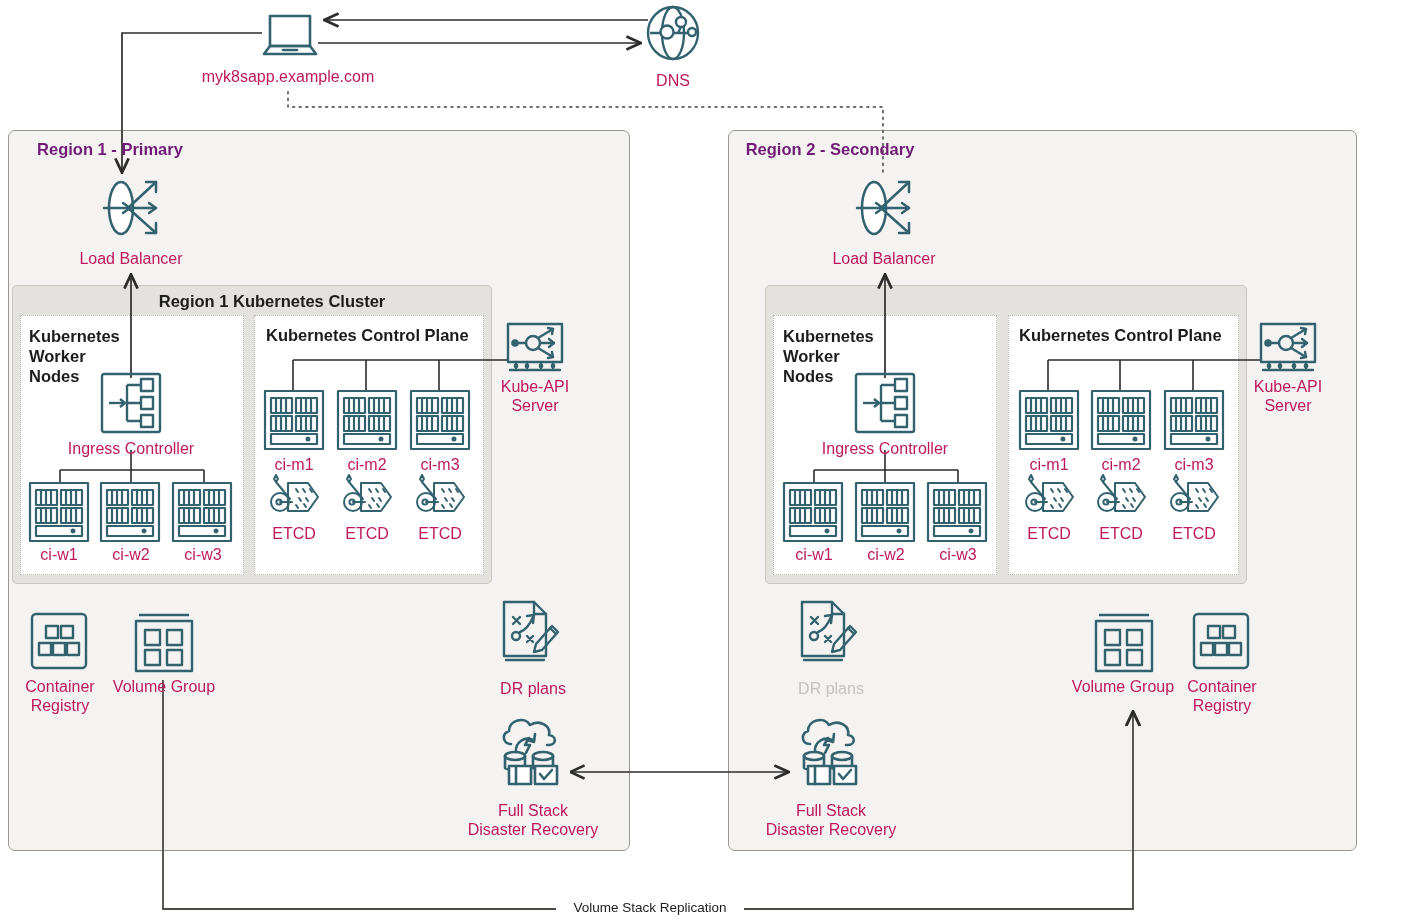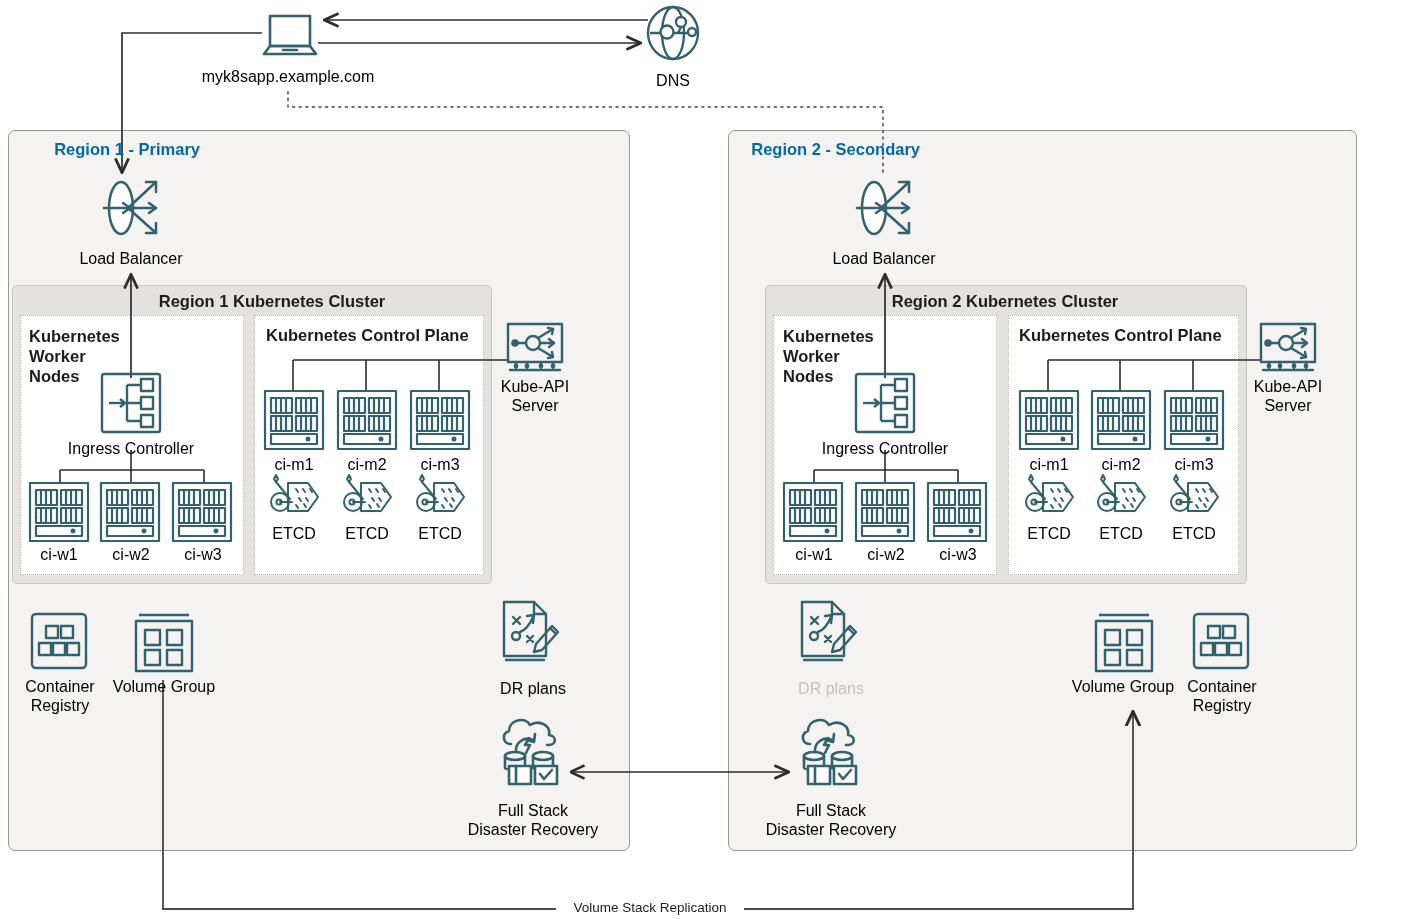--- a/index.html
+++ b/index.html
@@ -1,22 +1,22 @@
 <!DOCTYPE html>
 <html><head>
 <meta charset="utf-8">
 <style>
   html,body{margin:0;padding:0;background:#ffffff;}
   body{width:1428px;height:919px;position:relative;font-family:"Liberation Sans",sans-serif;color:#1a1a1a;overflow:hidden;}
   .stage{position:absolute;inset:0;width:1428px;height:919px;}
   svg.layer{position:absolute;left:0;top:0;width:1428px;height:919px;pointer-events:none;}
   .lbl{position:absolute;text-align:center;line-height:1.16;white-space:pre-line;}
-  .t-node{font-size:16px;color:#000000;}
+  .t-node{font-size:16px;color:#be185d;}
   .t-bold{font-weight:bold;font-size:16.5px;color:#1c1c1c;}
-  .t-region{font-weight:bold;font-size:16.5px;color:#0369a1;text-align:right;line-height:1.2;}
+  .t-region{font-weight:bold;font-size:16.5px;color:#701a75;text-align:center;line-height:1.2;}
   .t-cluster{font-weight:bold;font-size:16.5px;color:#1c1c1c;}
   .t-dim{color:#c3c3c3;}
   .t-repl{font-size:13.5px;color:#1c1c1c;background:#ffffff;padding:0 4px;}
   .regionbox{position:absolute;background:#f4f3f1;border:1px solid #9b9690;border-radius:7px;}
   .clusterbox{position:absolute;background:#e4e2de;border:1px solid #c9c5bf;border-radius:5px;}
   .innerbox{position:absolute;background:#ffffff;border:1px dotted #b9b5ae;}
 </style>
 </head>
 <body>
 
@@ -339,21 +339,20 @@
 
   <div class="t-region" style="position:absolute;left:20px;top:140px;width:180px;">Region 1 -
 Primary</div>
   <div class="t-region" style="position:absolute;left:740px;top:140px;width:180px;">Region 2 -
 Secondary</div>
 
   <div class="lbl t-node" style="left:51px;top:250px;width:160px;">Load Balancer</div>
   <div class="lbl t-node" style="left:804px;top:250px;width:160px;">Load Balancer</div>
 
   <div class="lbl t-cluster" style="left:12px;top:292px;width:520px;">Region 1 Kubernetes Cluster</div>
-  <div class="lbl t-cluster" style="left:765px;top:292px;width:480px;">Region 2 Kubernetes Cluster</div>
 
   <div class="t-bold" style="position:absolute;left:29px;top:326px;width:110px;white-space:pre-line;line-height:1.22;">Kubernetes
 Worker
 Nodes</div>
   <div class="t-bold" style="position:absolute;left:783px;top:326px;width:110px;white-space:pre-line;line-height:1.22;">Kubernetes
 Worker
 Nodes</div>
 
   <div class="t-bold" style="position:absolute;left:266px;top:326px;width:220px;">Kubernetes Control Plane</div>
   <div class="t-bold" style="position:absolute;left:1019px;top:326px;width:220px;">Kubernetes Control Plane</div>

